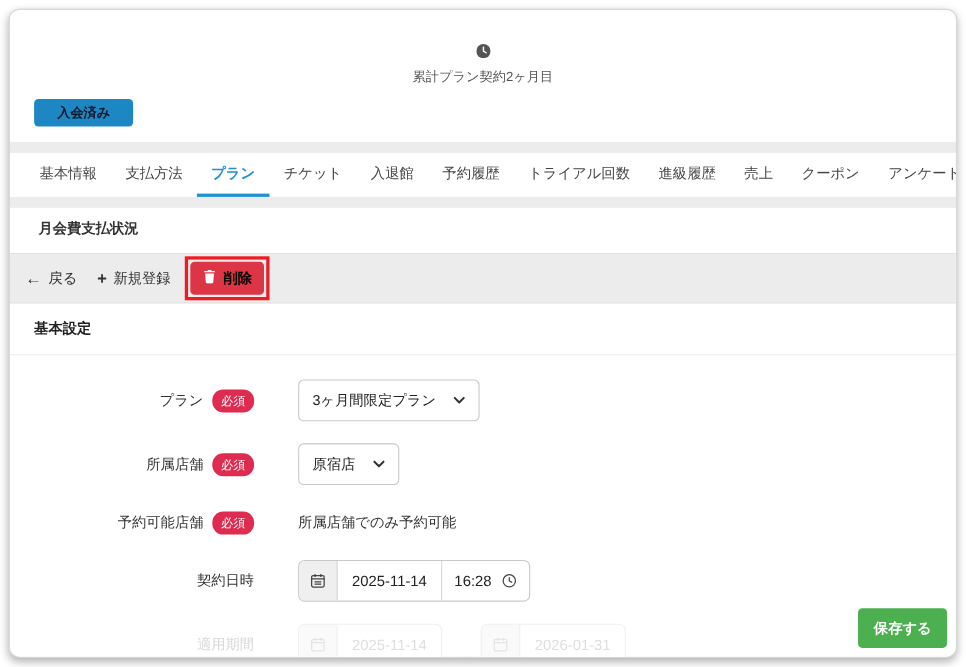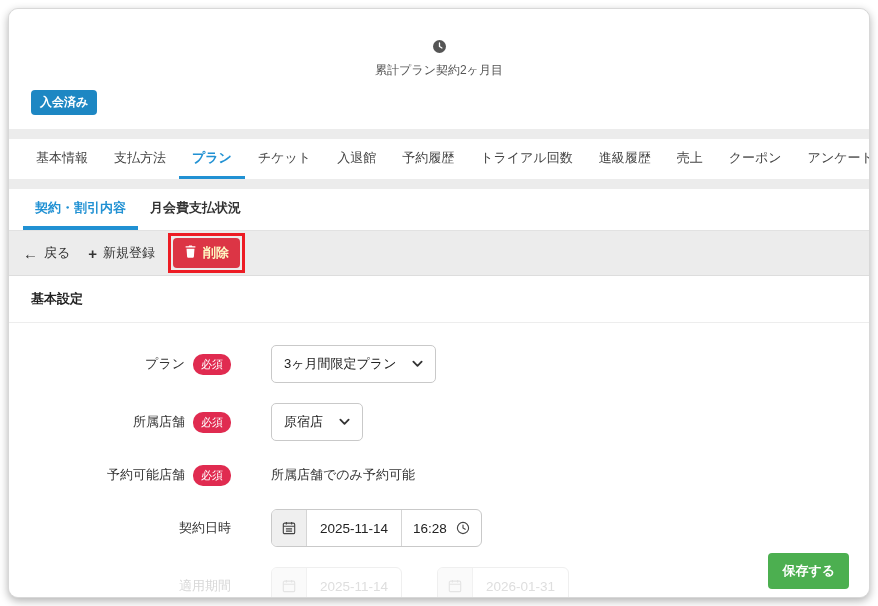--- a/index.html
+++ b/index.html
@@ -6,40 +6,40 @@
   html,body { width:878px; height:606px; background:#fff; font-family:"Liberation Sans", sans-serif; color:#333; }
   .card {
     position:absolute; left:8px; top:8px; width:862px; height:590px;
     background:#ececec; border:1px solid #d8d8d8; border-radius:10px;
     box-shadow:0 3px 8px rgba(0,0,0,.30); overflow:hidden;
   }
   
   .header-panel { background:#fff; padding:22px 22px 14px 22px; }
   .member-name { font-size:17px; font-weight:bold; color:#222; letter-spacing:.5px; }
   .meta-row { display:flex; align-items:center; gap:6px; margin-top:9px; font-size:12px; color:#555;flex-direction:column; }
-  .status-badge { display:inline-block; margin-top:11px; background:#1d87c3; color:#ffffff;
-    font-size:12px; font-weight:bold; padding:4px 9px; border-radius:4px; }
+  .status-badge { display:inline-block; margin-top:11px; background:#1d87c3; color:#0f172a;
+    font-size:12px; font-weight:bold; padding:4px 21px; border-radius:4px; }
   .gap { height:10px; }
   
   .tabbar { background:#fff; height:40px; display:flex; align-items:stretch; padding:0 14px; }
   .tab { display:flex; align-items:center; font-size:13px; color:#444; padding:0 13px;
     border-bottom:3px solid transparent; cursor:pointer; white-space:nowrap; }
   .tab.active { color:#2191d3; font-weight:bold; border-bottom-color:#2191d3; }
   
   .content { background:#fff; height:415px; position:relative; }
   .subtabs { display:flex; align-items:stretch; height:42px; padding:0 14px; border-bottom:1px solid #e2e2e2; background:#fff; }
   .subtab { display:flex; align-items:center; font-size:13px; font-weight:bold; color:#333;
     padding:0 12px; border-bottom:4px solid transparent; cursor:pointer; }
   .subtab.active { color:#2191d3; border-bottom-color:#2191d3; }
   .toolbar { background:#ececec; display:flex; align-items:center; gap:18px; padding:7px 14px; border-bottom:1px solid #ddd; }
   .tool-btn { display:flex; align-items:center; gap:6px; font-size:13px; color:#333; background:transparent;
     border:none; cursor:pointer; font-family:inherit; }
   .tool-btn .glyph { font-size:15px; font-weight:bold; line-height:1; }
   .delete-wrap { position:relative; }
-  .btn-danger { display:flex; align-items:center; gap:6px; background:#dc3545; color:#fef9c3; border:none;
+  .btn-danger { display:flex; align-items:center; gap:6px; background:#dc3545; color:#000000; border:none;
     border-radius:4px; padding:6px 11px; font-size:13px; font-weight:bold; cursor:pointer; font-family:inherit; }
   .annotation-box { position:absolute; left:-5px; top:-5px; right:-5px; bottom:-5px;
     border:3px solid #ed1c24; pointer-events:none; }
   .section-head { padding:14px 22px; font-size:13px; font-weight:bold; color:#222; border-bottom:1px solid #ededed; background:#fff; }
   
   .form { padding-top:2px; }
   .form-row { display:flex; align-items:center; margin:20px 0; min-height:28px; }
   .label-col { width:222px; display:flex; justify-content:flex-end; align-items:center; gap:8px; }
   .flabel { font-size:13px; color:#333; }
   .req-badge { background:#e02b50; color:#fff; font-size:11px; font-weight:normal; padding:3px 8px; border-radius:10px; }
@@ -53,21 +53,21 @@
   .ig-time { display:flex; align-items:center; gap:9px; padding:0 11px; font-size:13.5px; color:#222; border-left:1px solid #d5d5d5; }
   .arrow-sep { margin:0 10px; color:#cfcfcf; font-size:15px; font-weight:bold; }
   
   .row-disabled .flabel { color:#d8d8d8; }
   .row-disabled .input-group { border-color:#efefef; }
   .row-disabled .ig-addon { background:#fafafa; border-right-color:#f1f1f1; }
   .row-disabled .ig-text { color:#dedede; }
   .row-disabled svg.cal path, .row-disabled svg.cal rect { stroke:#e4e4e4; }
   .row-disabled .arrow-sep { color:#e3e3e3; }
   
-  .save-btn { position:absolute; right:20px; bottom:8px; background:#4caf50; color:#fff; border:none;
+  .save-btn { position:absolute; right:8px; bottom:8px; background:#4caf50; color:#fff; border:none;
     border-radius:4px; padding:9px 14px; font-size:13px; font-weight:bold; cursor:pointer; font-family:inherit; }
 </style>
 </head>
 <body>
 
 <div class="card">
 
   <div class="header-panel">
     <div class="meta-row">
       <span>
@@ -96,21 +96,20 @@
     <div class="tab">クーポン</div>
     <div class="tab">アンケート</div>
 
   </div>
 
   <div class="gap"></div>
 
   <div class="content">
 
     <div class="subtabs">
-      <div class="subtab active">契約・割引内容</div>
       <div class="subtab">月会費支払状況</div>
     </div>
 
     <div class="toolbar">
       <button class="tool-btn">
         <span class="glyph">←</span>
         <span>戻る</span>
       </button>
       <button class="tool-btn">
         <span class="glyph">+</span>

